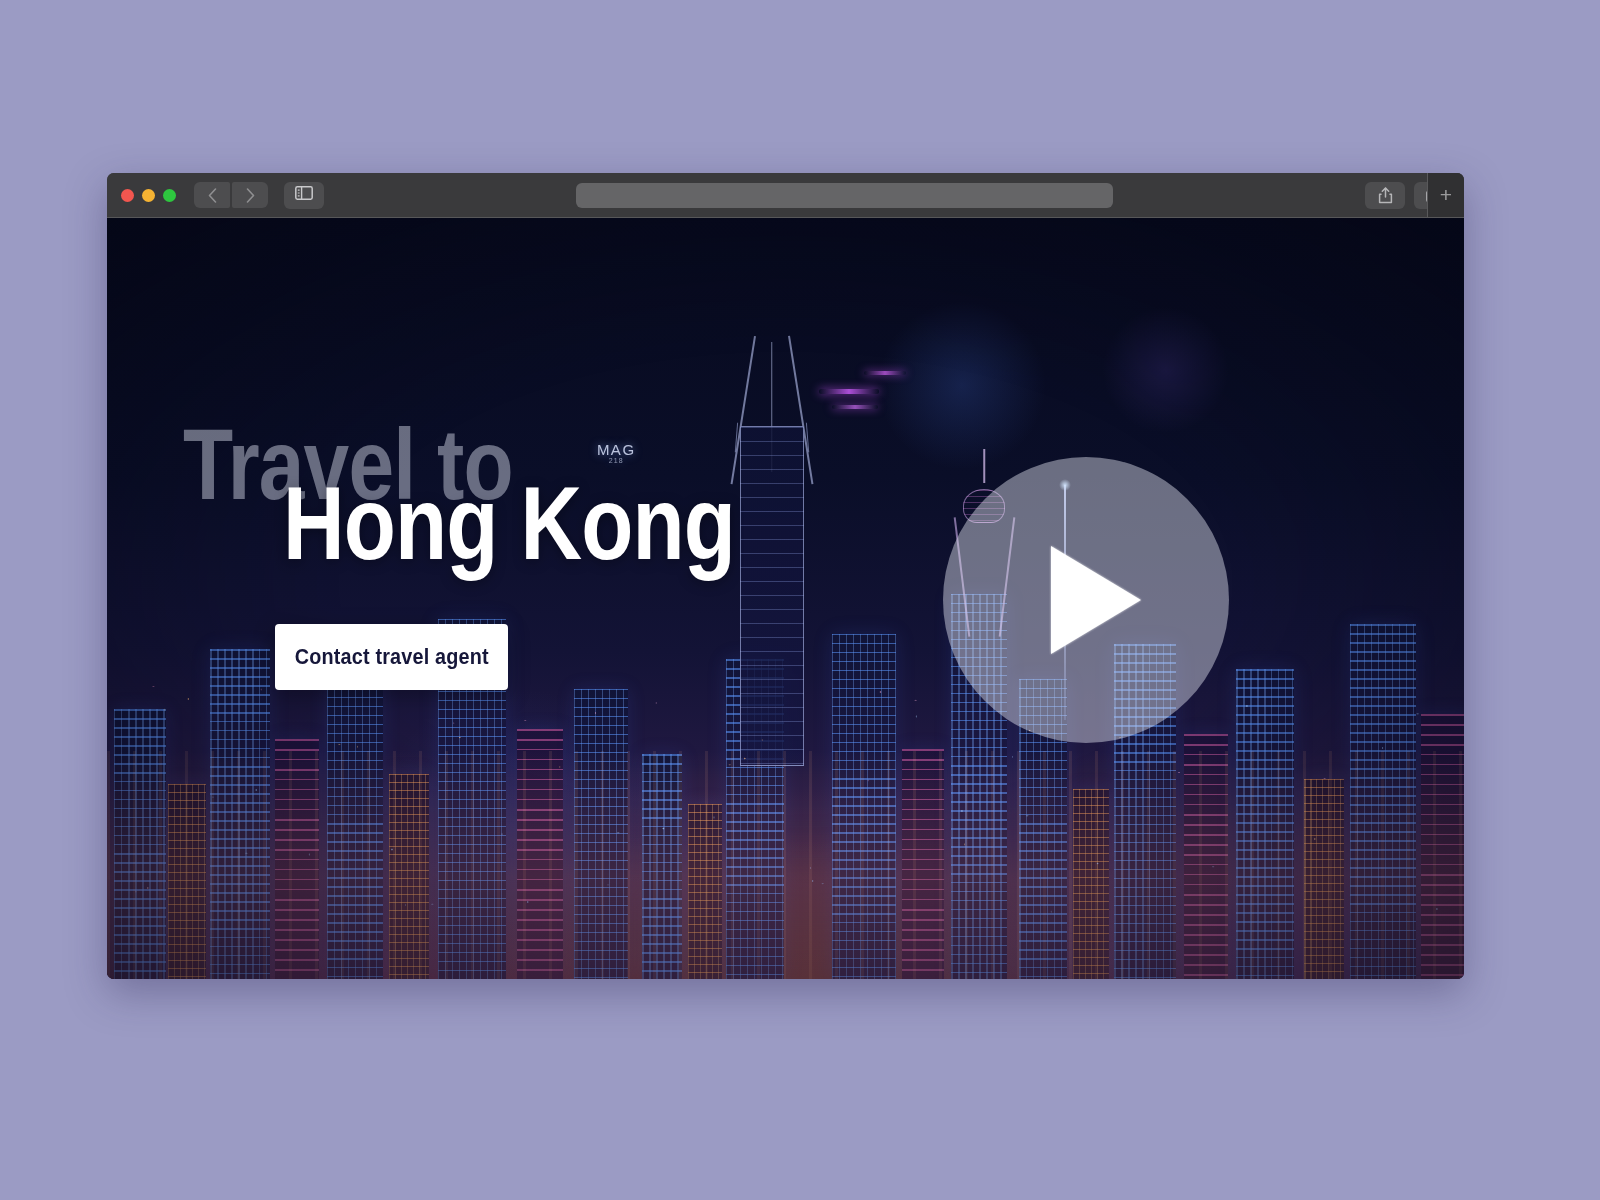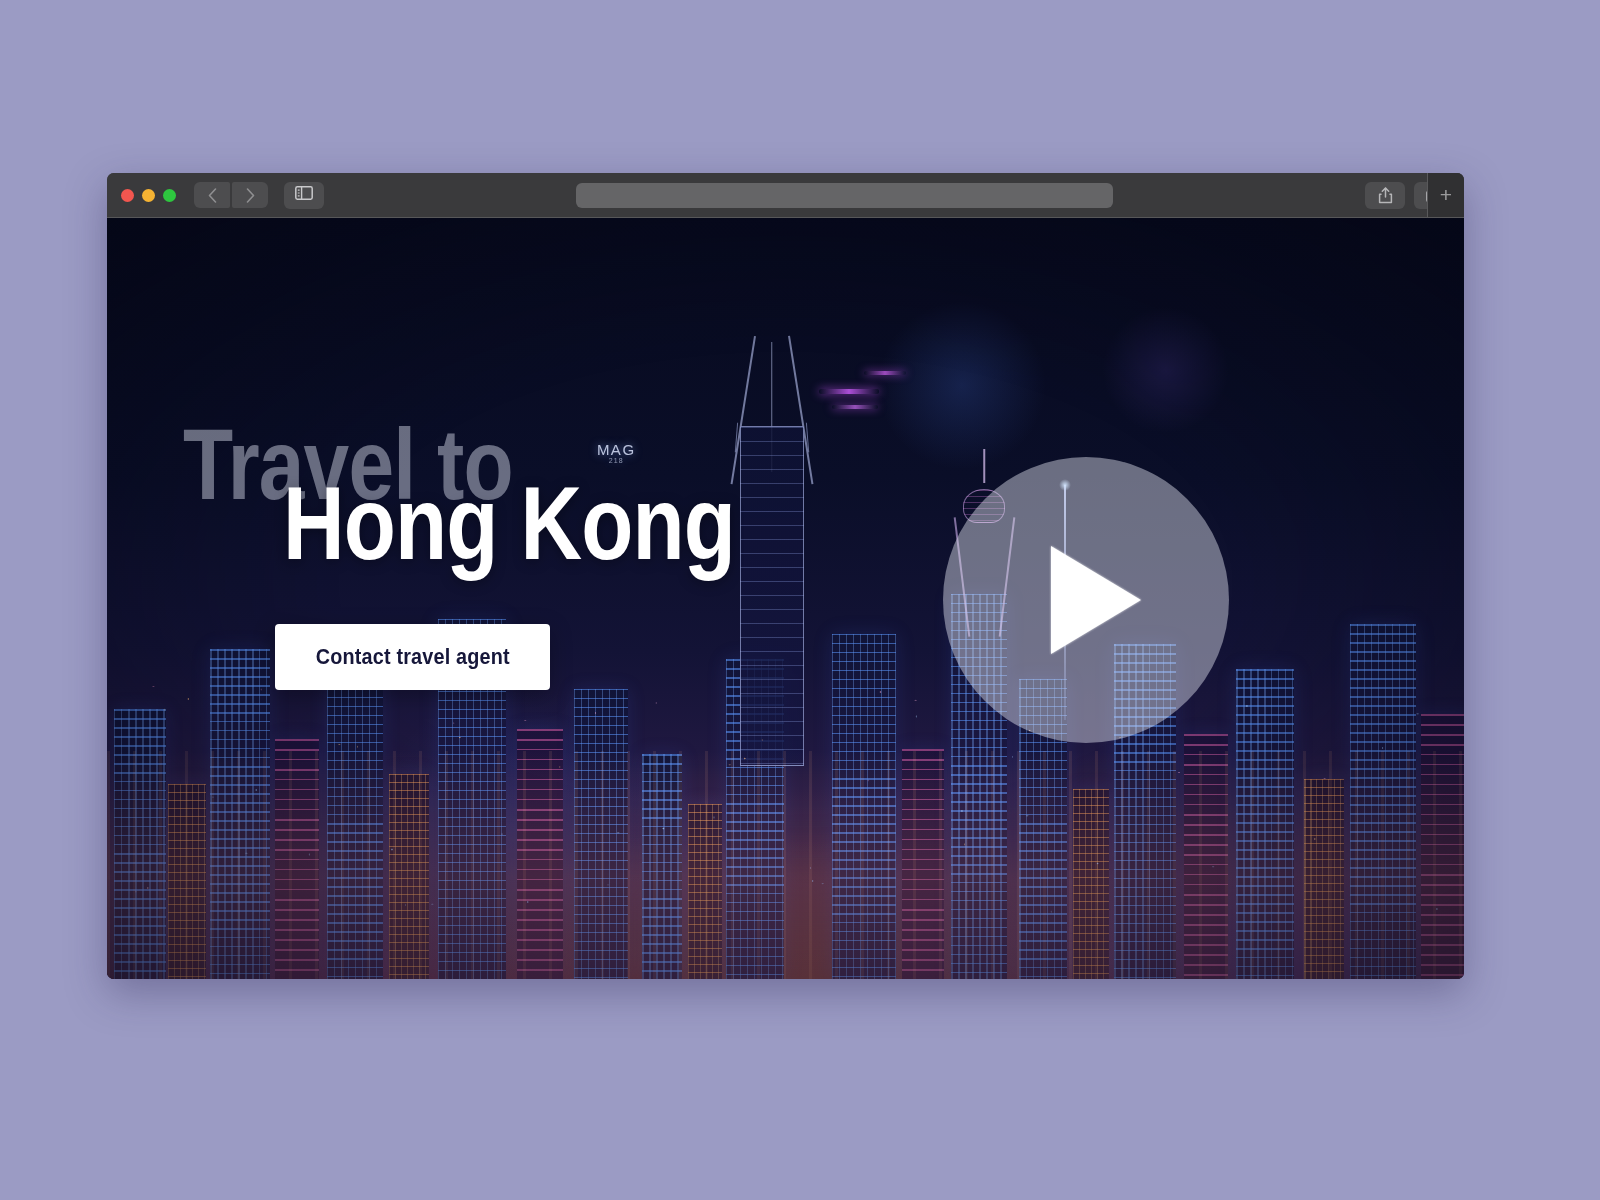--- a/index.html
+++ b/index.html
@@ -351,21 +351,21 @@
     transform-origin: left center;
     white-space: nowrap;
     letter-spacing: -1px;
     margin-top: -34px;
     margin-left: 100px;
     text-shadow: 0 2px 14px rgba(0,0,0,0.35);
   }
   .cta-button {
     margin-top: 52px;
     margin-left: 92px;
-    width: 275px;
+    width: 233px;
     height: 66px;
     background: #ffffff;
     border: none;
     border-radius: 4px;
     color: #16173a;
     font-family: "Liberation Sans Narrow", "Liberation Sans", sans-serif;
     font-weight: 700;
     font-size: 22px;
     letter-spacing: 0.2px;
     cursor: pointer;

